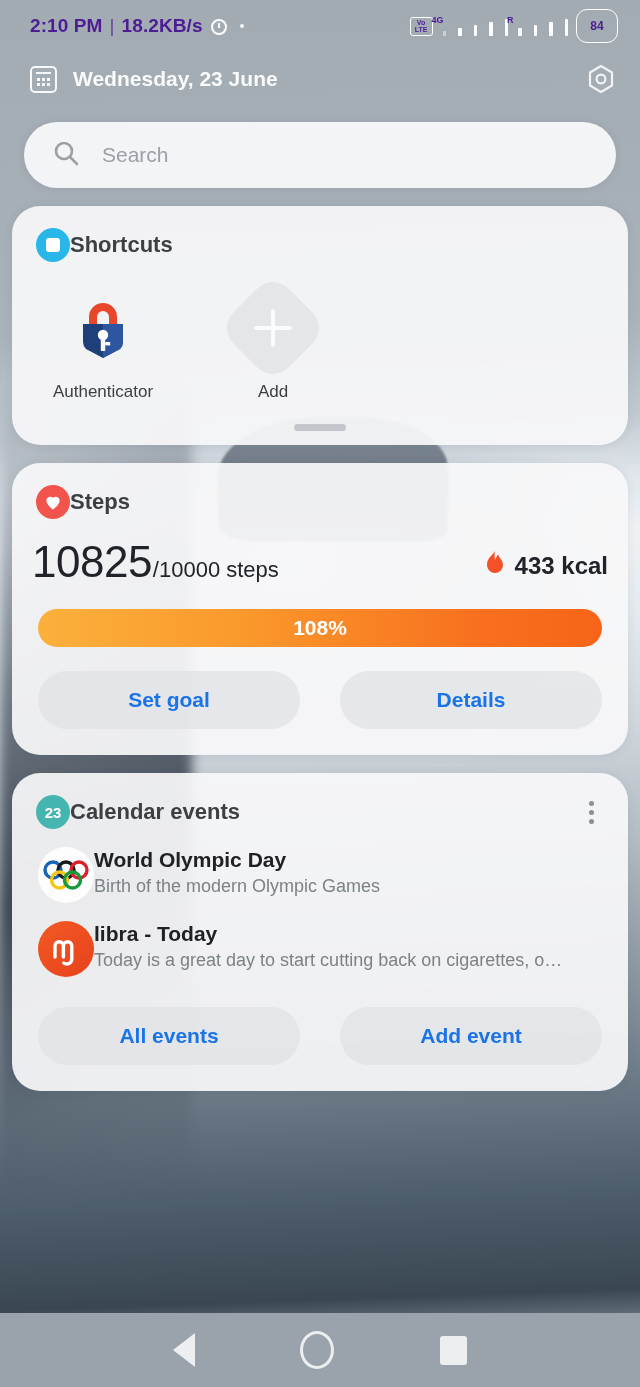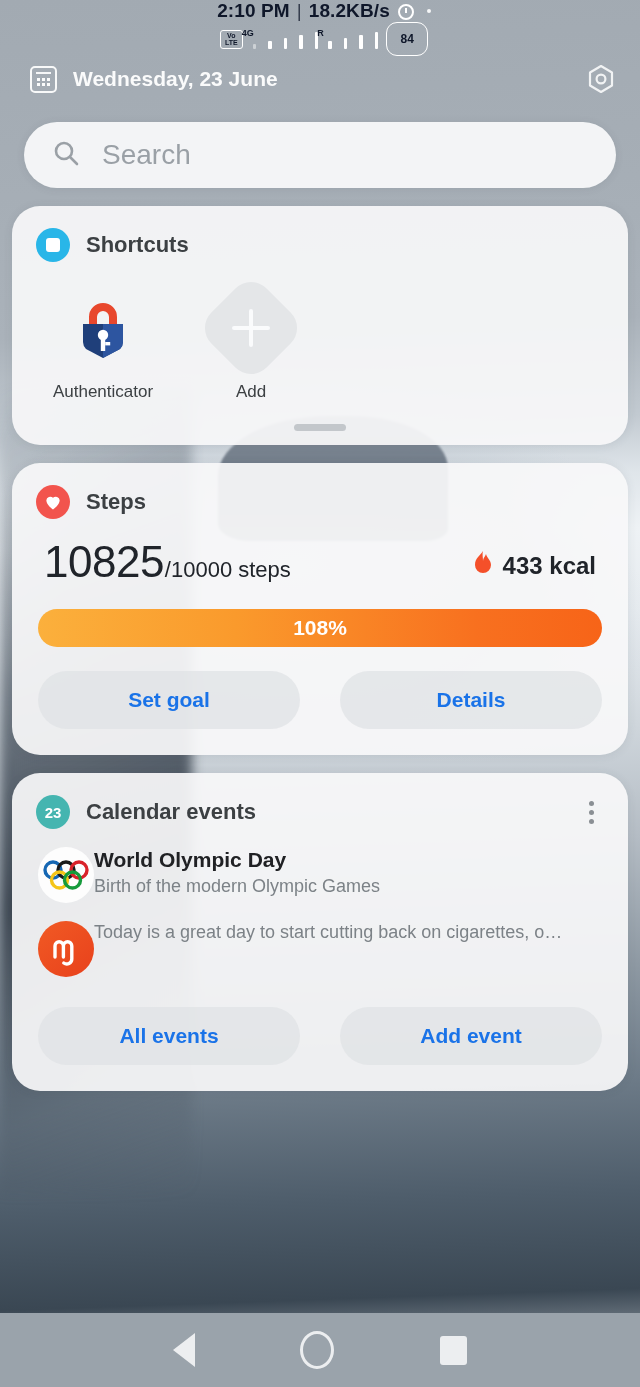--- a/index.html
+++ b/index.html
@@ -45,21 +45,21 @@
     position:absolute; left:34%; top:30%; width:36%; height:9%;
     background: linear-gradient(180deg,#7e8894 0%, #5e6a78 45%, #6f7a86 100%);
     border-radius: 48% 42% 10% 14%;
     filter: blur(1px); opacity:.85;
   }
 
   
   #statusbar {
     position: relative; height: 52px;
     display: flex; align-items: center; justify-content: space-between;
-    padding: 0 22px 0 30px; color: #0f172a; flex-direction: column;
+    padding: 0 22px 0 30px; color: #4c1d95;
   }
   .sb-left { display: flex; align-items: center; gap: 7px; font-size: 19px; font-weight: bold; letter-spacing: .1px; }
   .sb-sep { opacity: .75; font-weight: normal; }
   .alarm-ic { width: 19px; height: 19px; position: relative; display:inline-block; }
   .alarm-ic i { position:absolute; left:1px; top:2px; width:16px; height:16px; border:2px solid #fff; border-radius:50%; }
   .alarm-ic b { position:absolute; left:8px; top:6px; width:2px; height:5px; background:#fff; }
   .sb-dot { width:4px; height:4px; border-radius:50%; background:#fff; opacity:.9; margin-left:4px; }
   .sb-right { display:flex; align-items:center; gap:8px; }
   .volte { width:23px; height:19px; border:1.5px solid #fff; border-radius:3px; display:flex; flex-direction:column;
            align-items:center; justify-content:center; line-height:1; font-size:7px; font-weight:bold; }
@@ -88,48 +88,48 @@
   
   #content { position:relative; padding: 8px 12px 0; }
   .card {
     background: rgba(247,248,249,.93);
     border-radius: 28px;
     margin-bottom: 18px;
     box-shadow: 0 1px 10px rgba(60,70,80,.10);
     overflow: hidden;
     position: relative;
   }
-  .card-head { display:flex; align-items:center; gap:16px; padding: 22px 24px 0; }
+  .card-head { display:flex; align-items:center; padding: 22px 24px 0; }
   .card-title { font-size:22px; font-weight:bold; color:#3c4043; }
   .badge-ic { width:34px; height:34px; border-radius:50%; flex:0 0 34px;
               display:flex; align-items:center; justify-content:center; }
 
   
   #searchbar {
     height:66px; background: rgba(248,249,250,.94); border-radius:33px;
     display:flex; align-items:center; gap:22px; padding: 0 28px;
     margin: 8px 12px 18px; box-shadow: 0 1px 8px rgba(60,70,80,.10);
   }
-  #searchbar .ph { font-size:28px; color:#9aa0a6; }
-
-  
-  .shortcut-row { display:flex; gap:30px; padding: 26px 32px 12px; }
+  #searchbar .ph { font-size:21px; color:#9aa0a6; }
+
+  
+  .shortcut-row { display:flex; gap:52px; padding: 26px 32px 12px; }
   .shortcut { width:118px; display:flex; flex-direction:column; align-items:center; gap:14px; }
   .sc-label { font-size:17px; color:#3c4043; }
   .sc-tile { width:80px; height:80px; display:flex; align-items:center; justify-content:center; }
   .add-tile { width:78px; height:78px; background:#e4e6e8; border-radius:22px; transform:rotate(45deg);
               display:flex; align-items:center; justify-content:center; }
   .add-plus { transform:rotate(-45deg); position:relative; width:38px; height:38px; }
   .add-plus::before,.add-plus::after{ content:""; position:absolute; background:#fafbfc; border-radius:2px;}
   .add-plus::before{ left:0; top:17px; width:38px; height:4px;}
   .add-plus::after{ top:0; left:17px; height:38px; width:4px;}
   .drag-handle { width:52px; height:7px; border-radius:4px; background:#c3c7cb; margin: 10px auto 14px; }
 
   
-  .steps-nums { display:flex; align-items:flex-end; justify-content:space-between; padding: 18px 32px 0; }
+  .steps-nums { display:flex; align-items:flex-end; justify-content:space-between; padding: 18px 20px 0; }
   .steps-main { display:flex; align-items:baseline; color:#20242a; }
   .steps-big { font-size:44px; font-weight:normal; letter-spacing:-.5px; }
   .steps-sub { font-size:22px; margin-left:1px; }
   .kcal { display:flex; align-items:center; gap:9px; font-size:24px; font-weight:bold; color:#20242a; padding-bottom:5px; }
   .progress { margin: 22px 26px 0; height:38px; border-radius:19px;
               background: linear-gradient(90deg,#fbb03c 0%, #fa9a2c 35%, #f8701f 78%, #f76418 100%);
               display:flex; align-items:center; justify-content:center;
               color:#fff; font-size:21px; font-weight:bold; }
   .btn-row { display:flex; gap:40px; padding: 24px 26px 26px; }
   .pill-btn { flex:1; height:58px; border-radius:29px; background:rgba(223,226,229,.72);
@@ -327,20 +327,21 @@
       </div>
     </div>
 
     <div class="event">
       <span class="ev-ic" style="background:linear-gradient(140deg,#f15a24 0%,#e8411c 100%);">
         <svg width="40" height="40" viewBox="0 0 40 40">
           <path d="M9 28 V17a4.2 4.2 0 0 1 8.4 0V28 M17.4 17a4.2 4.2 0 0 1 8.4 0v13a5 5 0 0 1-8 4" fill="none" stroke="#fff" stroke-width="3.4" stroke-linecap="round"></path>
         </svg>
       </span>
       <div class="ev-txt">
+        <div class="ev-title">libra - Today</div>
         <div class="ev-desc">Today is a great day to start cutting back on cigarettes, or a…</div>
       </div>
     </div>
 
     <div class="btn-row" style="padding-top:30px;">
       <button class="pill-btn">All events</button>
       <button class="pill-btn">Add event</button>
     </div>
   </div>
 

